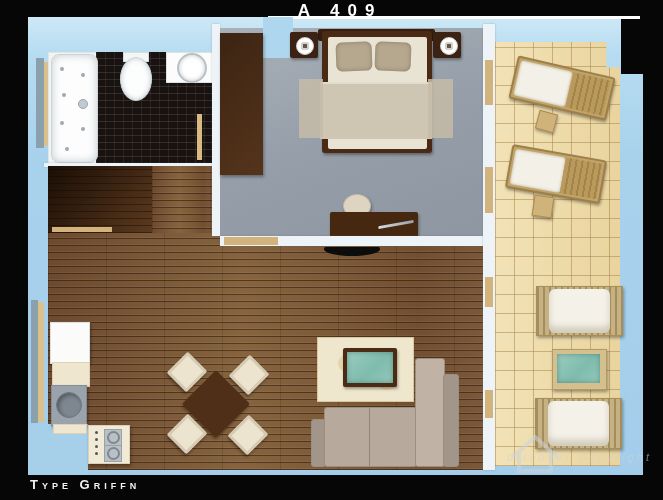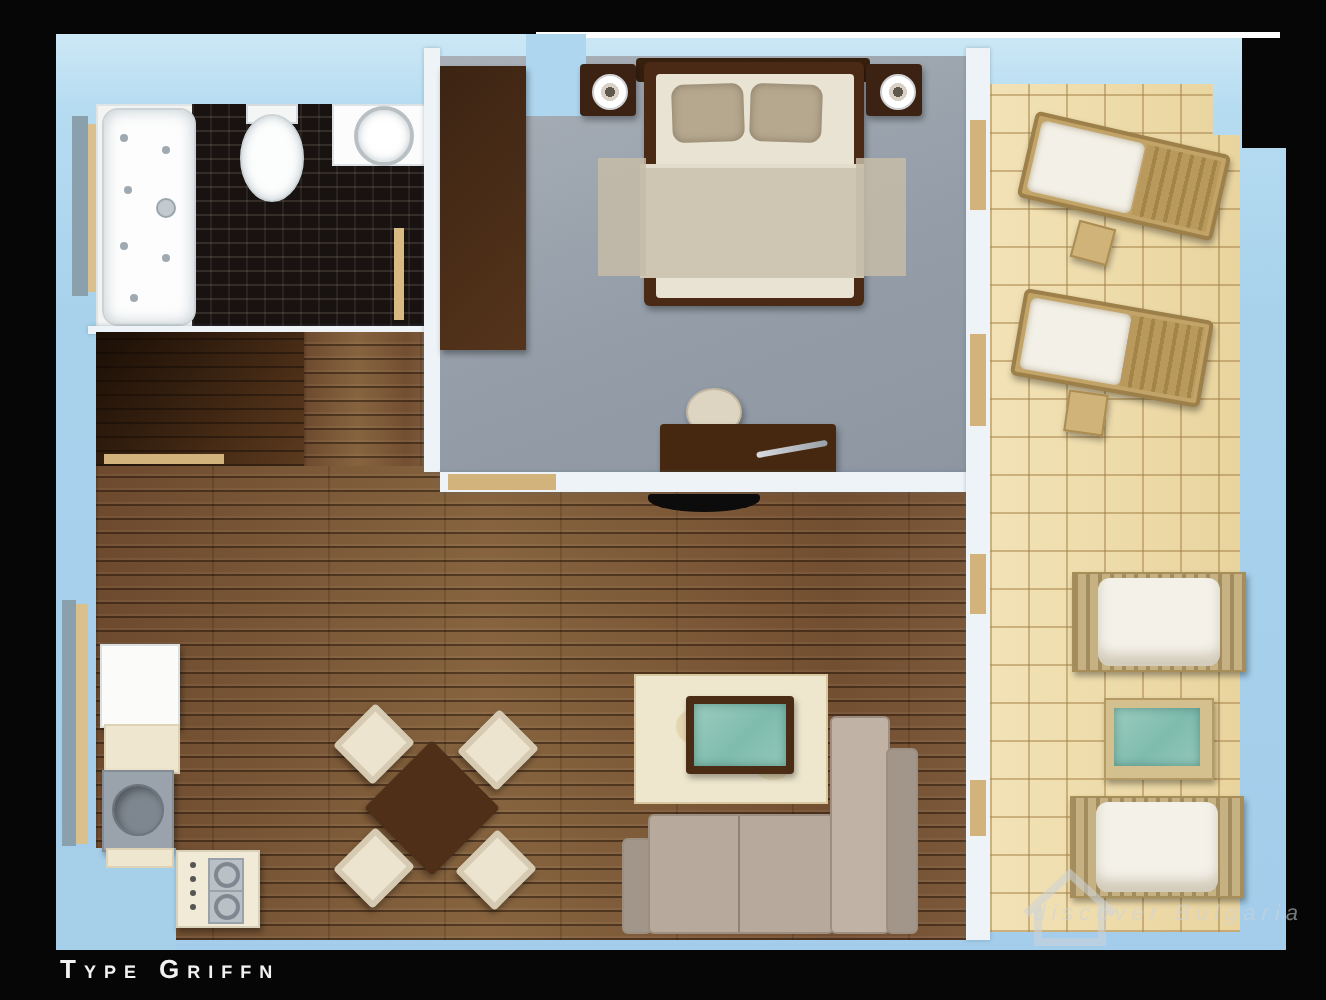--- a/index.html
+++ b/index.html
@@ -127,20 +127,21 @@
   .tea-frame{background:#d4c08f;border:1px solid #b29a62;}
 </style>
 </head>
 <body>
 
 <div id="stage">
 
   <div class="abs plan"></div>
   <div class="abs notch-tr"></div>
 
+  <div class="abs title">A 409</div>
   <div class="abs title-underline"></div>
 
   <div class="abs win-gray" style="left:36px;top:58px;width:8px;height:90px;"></div>
   <div class="abs win-tan" style="left:44px;top:62px;width:7px;height:84px;"></div>
   <div class="abs bath-base" style="left:48px;top:52px;width:164px;height:112px;"></div>
   <div class="abs tiles-bath" style="left:96px;top:52px;width:116px;height:112px;"></div>
   <div class="abs tub shadowed" style="left:51px;top:54px;width:45px;height:107px;">
     <div class="abs jet" style="left:8px;top:12px;"></div>
     <div class="abs jet" style="left:29px;top:18px;"></div>
     <div class="abs jet" style="left:10px;top:38px;"></div>
@@ -249,16 +250,16 @@
   <div class="abs tea-frame shadowed" style="left:552px;top:349px;width:53px;height:39px;"></div>
   <div class="abs glass" style="left:557px;top:354px;width:43px;height:29px;"></div>
   <div class="abs wicker shadowed" style="left:535px;top:398px;width:85px;height:49px;">
     <div class="wicker-cushion"></div>
   </div>
 
   <svg class="abs wm-house" width="60" height="44" viewBox="0 0 60 44">
     <path d="M8 27 L30 7 L52 27" fill="none" stroke="#cdd4da" stroke-width="4"></path>
     <path d="M14 23 L14 41 L46 41 L46 23" fill="none" stroke="#cdd4da" stroke-width="4"></path>
   </svg>
-  <div class="abs wm-tagline">discover Bulgaria</div>
+  <div class="abs wm-tagline">discover Copyright</div>
   <div class="abs type-label">Type Griffn</div>
 
 </div>
 
 </body></html>

